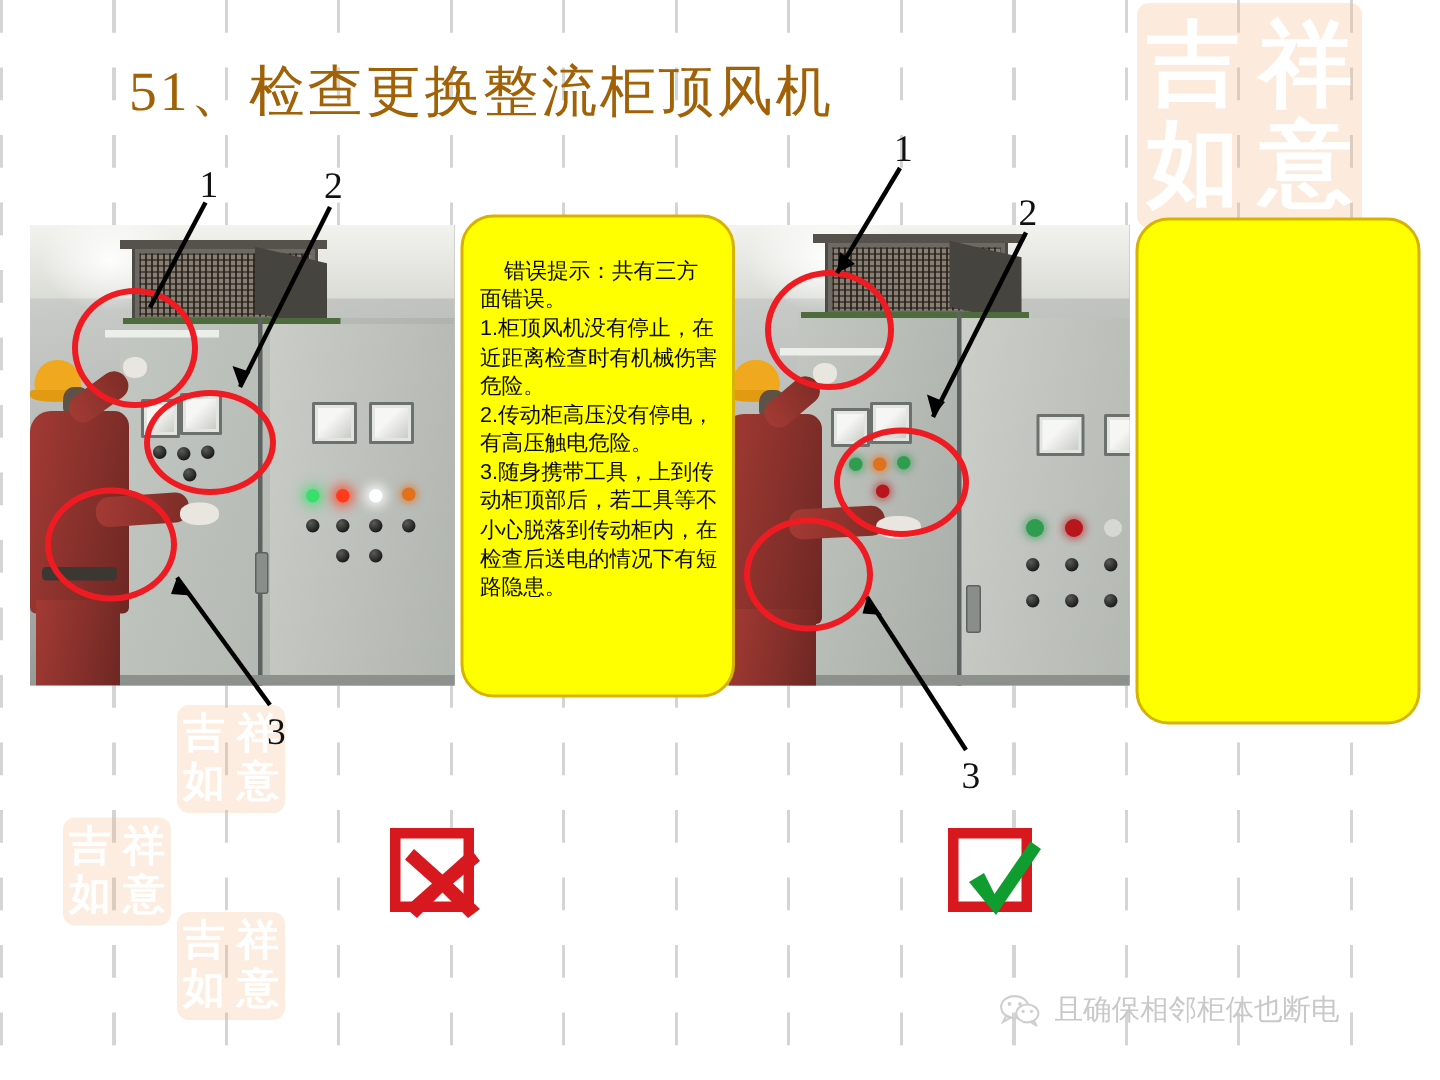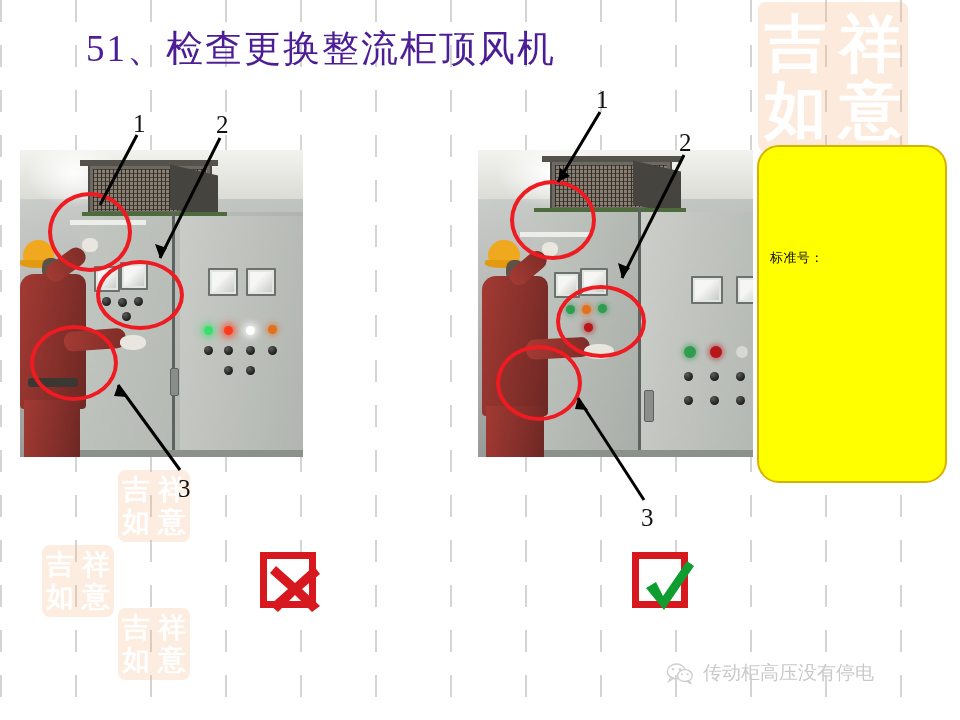--- a/index.html
+++ b/index.html
@@ -44,24 +44,24 @@
     line-height:1;
     letter-spacing:0;
     opacity:.72;
   }
   .seal span{width:50%;text-align:center;font-size:28px;padding:2px 0;}
   .seal.big{width:150px;height:150px;background:rgba(246,188,140,.40);}
   .seal.big span{font-size:62px;}
 
   
   .title{
-    position:absolute;left:86px;top:24px;
+    position:absolute;left:86px;top:36px;
     font-family:"Liberation Serif","DejaVu Serif",serif;
     font-size:37px;
-    color:#4c1d95;
+    color:#a16207;
     letter-spacing:2px;
     white-space:nowrap;
   }
 
   
   .photo{
     position:absolute;overflow:hidden;
     background:#8e9294;
     border:0;
   }
@@ -328,24 +328,29 @@
     <polygon points="578,398 588,410 575,409" fill="#000"></polygon>
   </svg>
 
   <div class="lnum" style="left:133px;top:111px;">1</div>
   <div class="lnum" style="left:216px;top:112px;">2</div>
   <div class="lnum" style="left:178px;top:476px;">3</div>
   <div class="lnum" style="left:596px;top:87px;">1</div>
   <div class="lnum" style="left:679px;top:130px;">2</div>
   <div class="lnum" style="left:641px;top:505px;">3</div>
 
+  <div class="ybox" id="ybox-left">
+    <span>错误提示：共有三方面错误。
+1.柜顶风机没有停止，在近距离检查时有机械伤害危险。
+2.传动柜高压没有停电，有高压触电危险。
+3.随身携带工具，上到传动柜顶部后，若工具等不小心脱落到传动柜内，在检查后送电的情况下有短路隐患。</span>
+  </div>
 
   <div class="ybox" id="ybox-right">
     <div style="height:18px;"></div>
-    <div class="mono-line">标准号：</div>
     
     
   </div>
 
   <div class="verdict cross">
     <svg width="70" height="70" viewBox="0 0 70 70">
       <path d="M16 14 L35 31 L54 14 L60 22 L42 37 L60 54 L52 60 L35 43 L18 60 L10 53 L28 37 L10 21 Z" fill="#d7181f"></path>
     </svg>
   </div>
 
@@ -359,16 +364,16 @@
     <svg class="wechat-ico" viewBox="0 0 40 32">
       <ellipse cx="15" cy="13" rx="13" ry="10.5" fill="none" stroke="#cfcfcf" stroke-width="2"></ellipse>
       <path d="M7 21 L4 27 L11 23 Z" fill="none" stroke="#cfcfcf" stroke-width="2"></path>
       <circle cx="10" cy="10" r="1.8" fill="#cfcfcf"></circle>
       <circle cx="20" cy="10" r="1.8" fill="#cfcfcf"></circle>
       <ellipse cx="27" cy="19" rx="10.5" ry="8.5" fill="#ffffff" stroke="#cfcfcf" stroke-width="2"></ellipse>
       <path d="M33 26 L36 31 L30 27 Z" fill="none" stroke="#cfcfcf" stroke-width="2"></path>
       <circle cx="23" cy="17" r="1.5" fill="#cfcfcf"></circle>
       <circle cx="31" cy="17" r="1.5" fill="#cfcfcf"></circle>
     </svg>
-    <span>传动柜高压没有停电</span>
+    <span>且确保相邻柜体也断电</span>
   </div>
 
 </div>
 
 </body></html>

